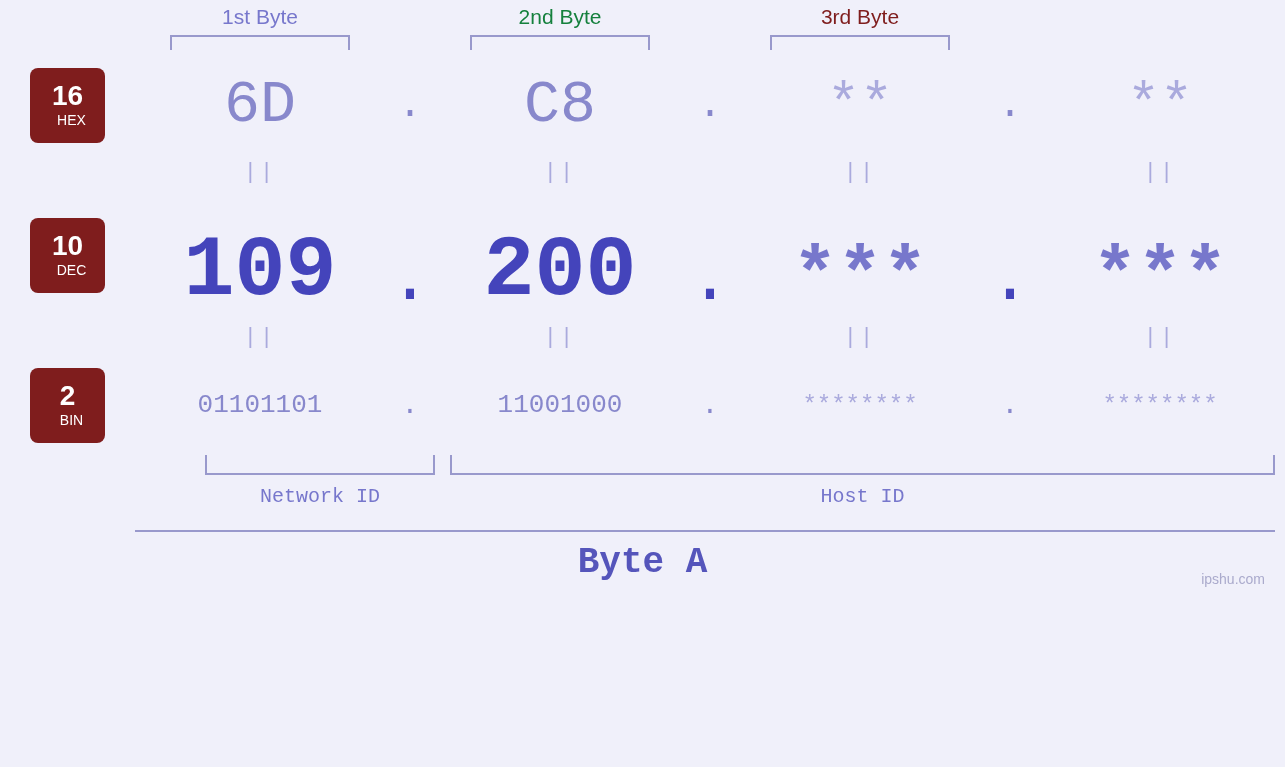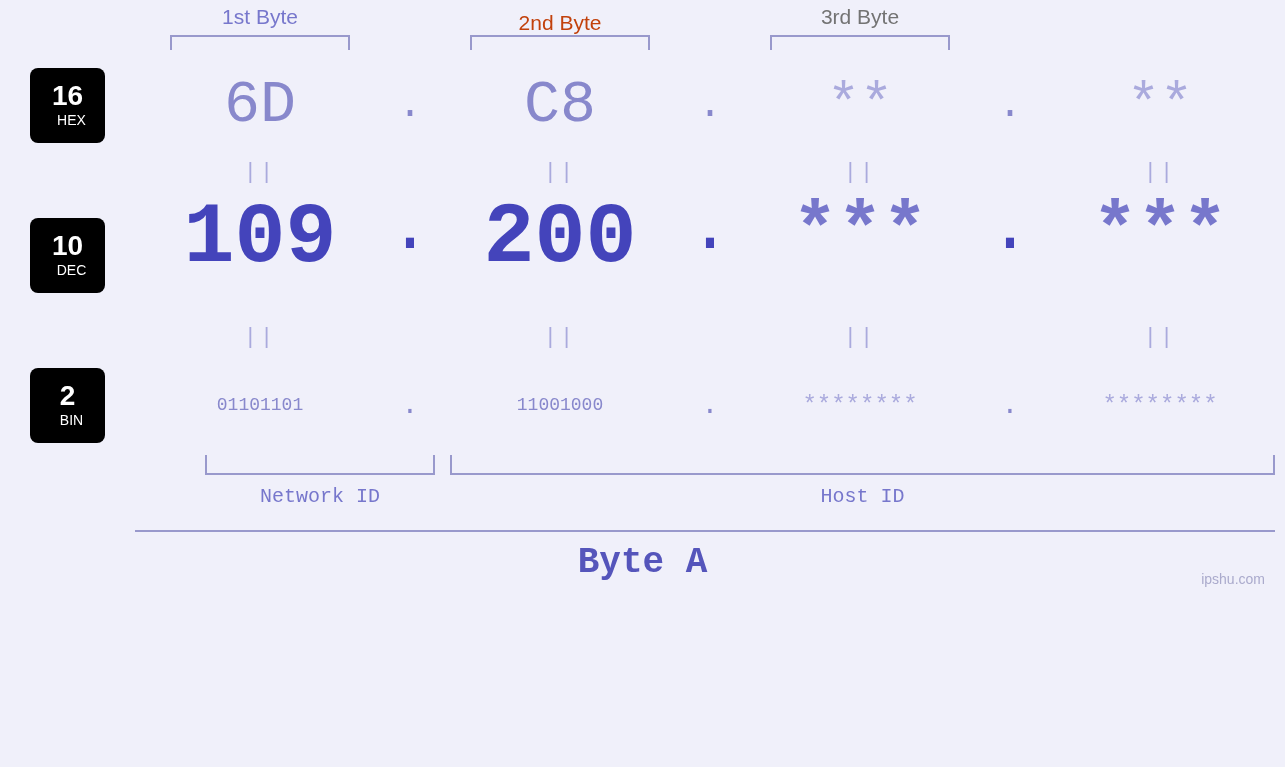--- a/index.html
+++ b/index.html
@@ -17,21 +17,21 @@
       width: 1285px;
       height: 767px;
       position: relative;
       display: flex;
       flex-direction: column;
       align-items: center;
       padding-top: 20px;
     }
 
     .base-badge {
-      background: #000000;
+      background: #7f1d1d;
       color: white;
       width: 75px;
       height: 75px;
       display: flex;
       flex-direction: column;
       align-items: center;
       justify-content: center;
       border-radius: 8px;
     }
 
@@ -78,21 +78,21 @@
 
     .dec-masked {
       font-size: 75px;
       font-weight: bold;
       color: #7777cc;
       font-family: 'Courier New', monospace;
     }
 
     
     .bin-value {
-      font-size: 18px;
+      font-size: 26px;
       color: #8888cc;
       font-family: 'Courier New', monospace;
     }
 
     .bin-separator {
       font-size: 28px;
       color: #8888cc;
       font-family: 'Courier New', monospace;
     }
 
@@ -211,26 +211,26 @@
 
   <div class="top-brackets-row">
     <div class="tb-left"></div>
     <div class="tb-content">
       <div class="col1" style="display:flex;flex-direction:column;align-items:center;">
         <span style="color:#7777cc;font-size:21px;font-family:Arial,sans-serif;margin-bottom:6px;">1st Byte</span>
         <div class="tb-bracket" style="width:180px;"></div>
       </div>
       <div class="col2"></div>
       <div class="col3" style="display:flex;flex-direction:column;align-items:center;">
-        <span style="color:#c2410c;font-size:21px;font-family:Arial,sans-serif;">2nd Byte</span>
+        <span style="color:#15803d;font-size:21px;font-family:Arial,sans-serif;margin-bottom:6px;">2nd Byte</span>
         <div class="tb-bracket" style="width:180px;"></div>
       </div>
       <div class="col4"></div>
       <div class="col5" style="display:flex;flex-direction:column;align-items:center;">
-        <span style="color:#737373;font-size:21px;font-family:Arial,sans-serif;margin-bottom:6px;">3rd Byte</span>
+        <span style="color:#7f1d1d;font-size:21px;font-family:Arial,sans-serif;margin-bottom:6px;">3rd Byte</span>
         <div class="tb-bracket" style="width:180px;"></div>
       </div>
       <div class="col6"></div>
     </div>
   </div>
 
   <div class="row-wrapper" style="height:100px;">
     <div class="row-left">
       <div class="base-badge">
         <span class="base-number">16</span>
@@ -275,21 +275,21 @@
     </div>
   </div>
 
   <div class="row-wrapper" style="height:130px;">
     <div class="row-left">
       <div class="base-badge">
         <span class="base-number">10</span>
         <span class="base-label">DEC</span>
       </div>
     </div>
-    <div class="row-content" style="align-items:flex-start;">
+    <div class="row-content" style="align-items:flex-end;">
       <div class="col1 cell">
         <span class="dec-value">109</span>
       </div>
       <div class="col2 cell">
         <span class="dec-separator">.</span>
       </div>
       <div class="col3 cell">
         <span class="dec-value">200</span>
       </div>
       <div class="col4 cell">

